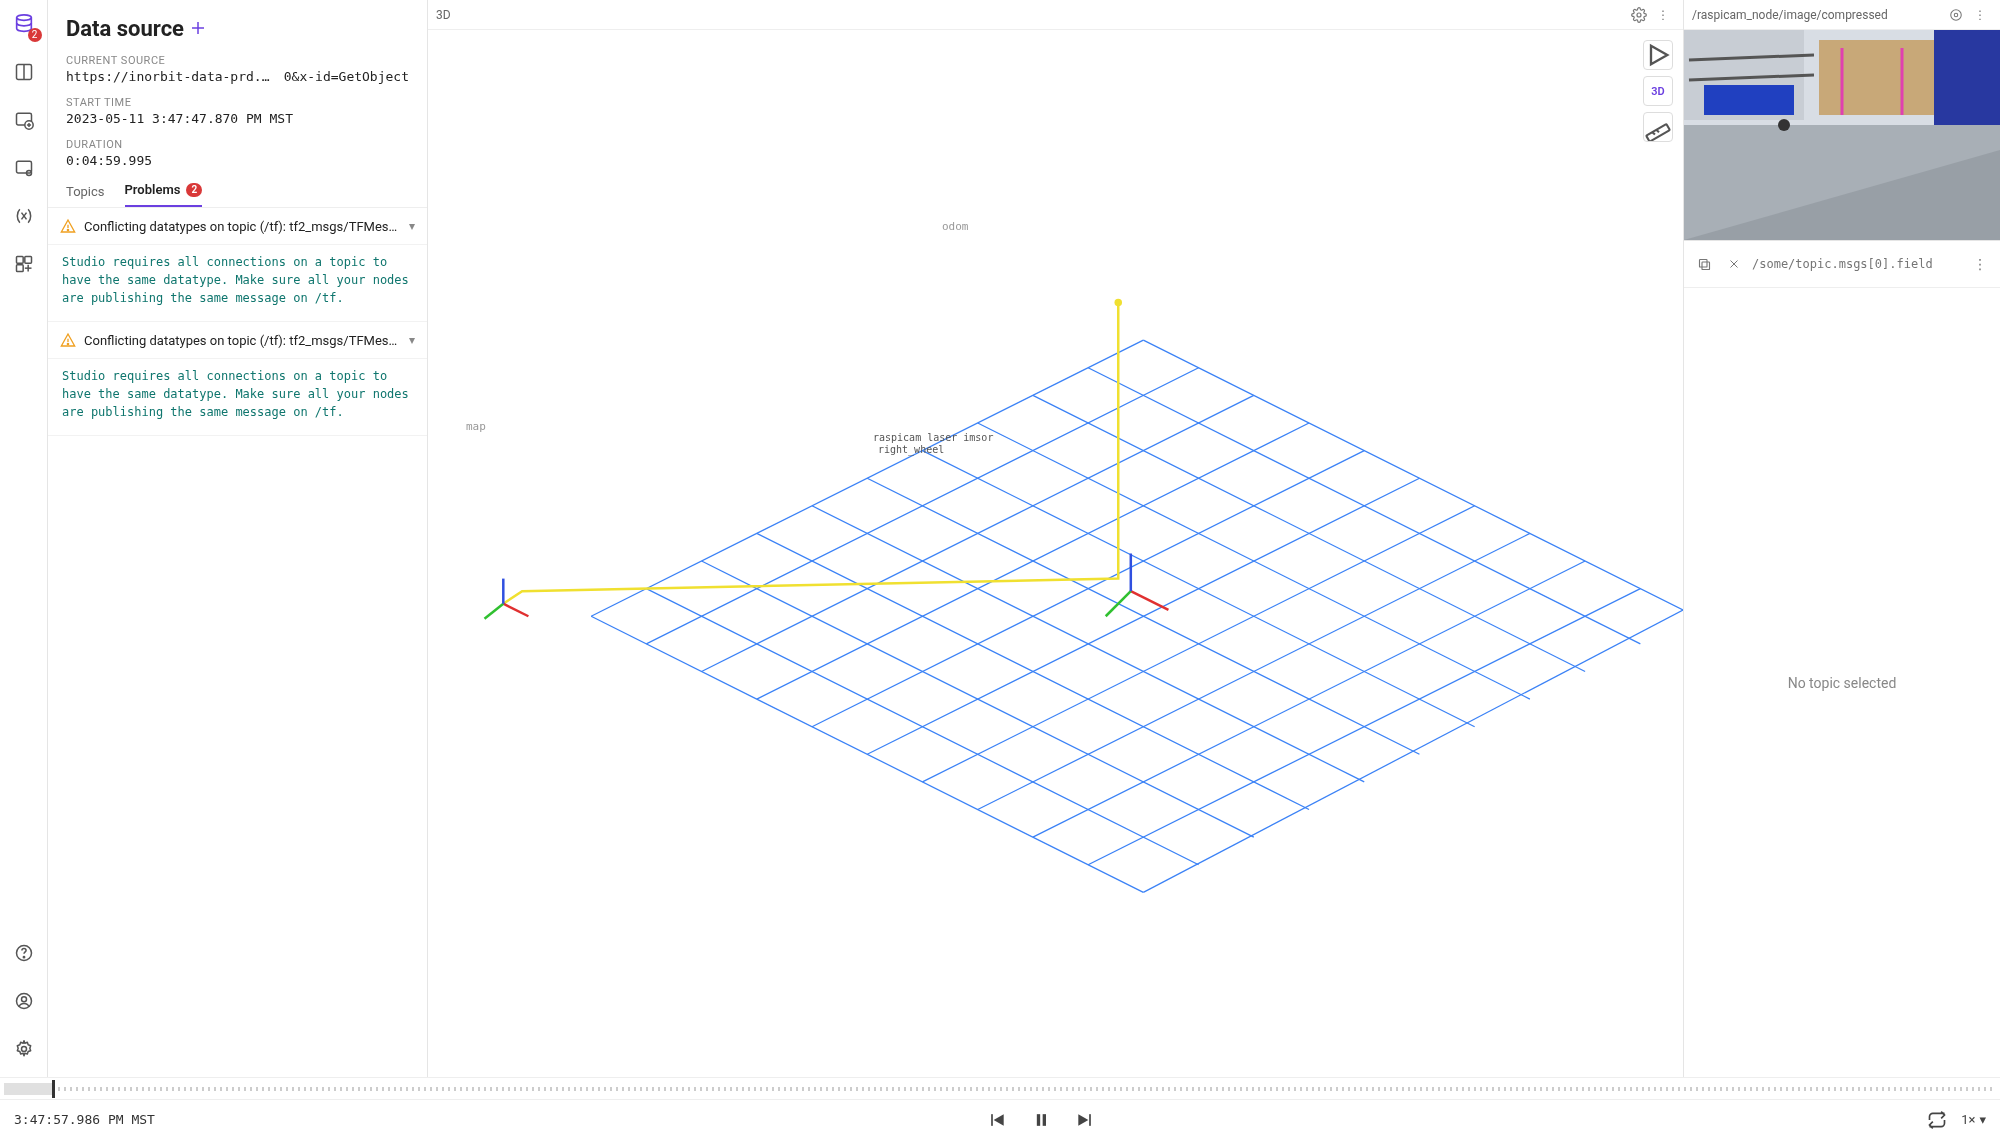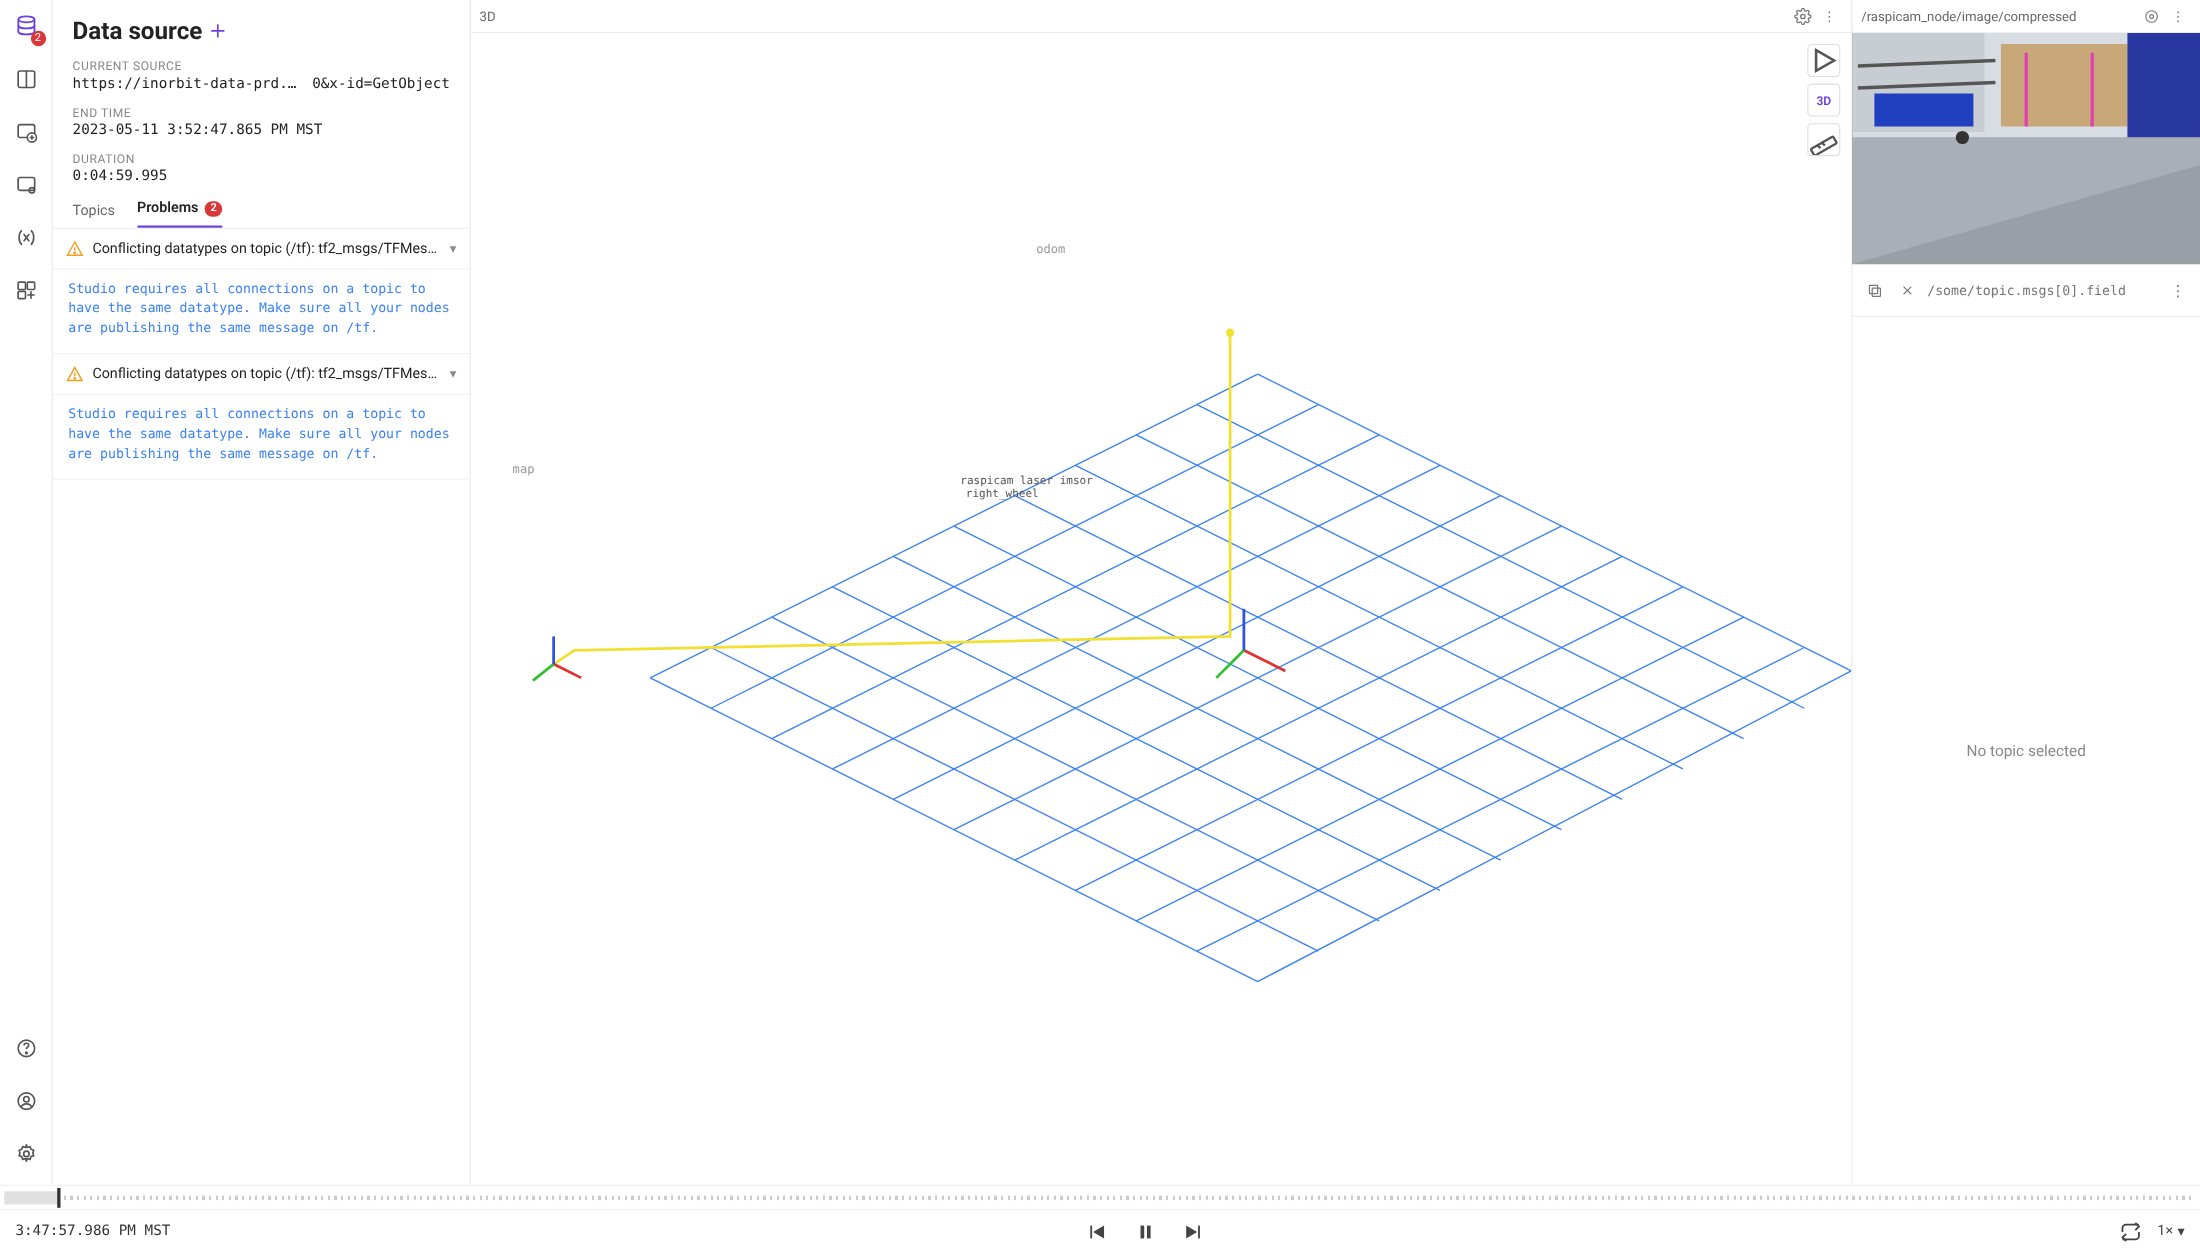--- a/index.html
+++ b/index.html
@@ -30,21 +30,21 @@
 .tabs { display:flex; gap:20px; padding: 8px 18px 0 18px; border-bottom:1px solid #eee;}
 .tab { font-size:13px; color:#666; padding-bottom:8px; cursor:pointer; display:flex; align-items:flex-end; gap:6px;}
 .tab.active { color:#222; font-weight:600; border-bottom:2px solid #6b3fe0;}
 .tab-badge { background:#d93838; color:#fff; font-size:10px; border-radius:8px; padding:0 5px; line-height:14px;}
 
 .problem-list { flex:1; overflow:auto; }
 .problem-item-head { display:flex; align-items:center; gap:8px; padding:10px 12px; border-bottom:1px solid #f2f2f2; cursor:pointer;}
 .warn-icon { color:#f0a020; flex-shrink:0;}
 .problem-title { flex:1; font-size:13px; color:#222; white-space:nowrap; overflow:hidden; text-overflow:ellipsis;}
 .chev { color:#888; font-size:12px;}
-.problem-body { padding:8px 14px 14px 14px; font-family: "SFMono-Regular", Menlo, Consolas, monospace; font-size:12px; color:#3b82f6; line-height:1.5; border-bottom:1px solid #f2f2f2;}
+.problem-body { padding:8px 14px 14px 14px; font-family: "SFMono-Regular", Menlo, Consolas, monospace; font-size:12px; color:#0f766e; line-height:1.5; border-bottom:1px solid #f2f2f2;}
 
 
 .center-panel { flex:1; display:flex; flex-direction:column; border-right:1px solid #e5e5e5; min-width:0;}
 .panel-head { height:30px; display:flex; align-items:center; padding:0 8px; border-bottom:1px solid #eee; font-size:12px; color:#666;}
 .panel-head-title { flex:1;}
 .head-btn { width:24px; height:24px; display:flex; align-items:center; justify-content:center; cursor:pointer; color:#777; border-radius:3px;}
 
 .viewport { flex:1; position:relative; background:#fff; overflow:hidden;}
 .viewport svg { width:100%; height:100%; }
 .floating-tools { position:absolute; top:10px; right:10px; display:flex; flex-direction:column; gap:6px;}
@@ -170,22 +170,22 @@
       </div>
 
       <div class="field-block">
         <div class="field-label">CURRENT SOURCE</div>
         <div class="field-value url">
           <span class="url-left">https://inorbit-data-prd.s3.us-east-1.a...</span>
           <span class="url-right">0&amp;x-id=GetObject</span>
         </div>
       </div>
       <div class="field-block">
-        <div class="field-label">END TIME</div>
-        <div class="field-value">2023-05-11 3:52:47.865 PM MST</div>
+        <div class="field-label">START TIME</div>
+        <div class="field-value">2023-05-11  3:47:47.870 PM MST</div>
       </div>
       <div class="field-block">
         <div class="field-label">DURATION</div>
         <div class="field-value">0:04:59.995</div>
       </div>
 
       <div class="tabs">
         <div class="tab">
             <span>Topics</span>
           </div>

